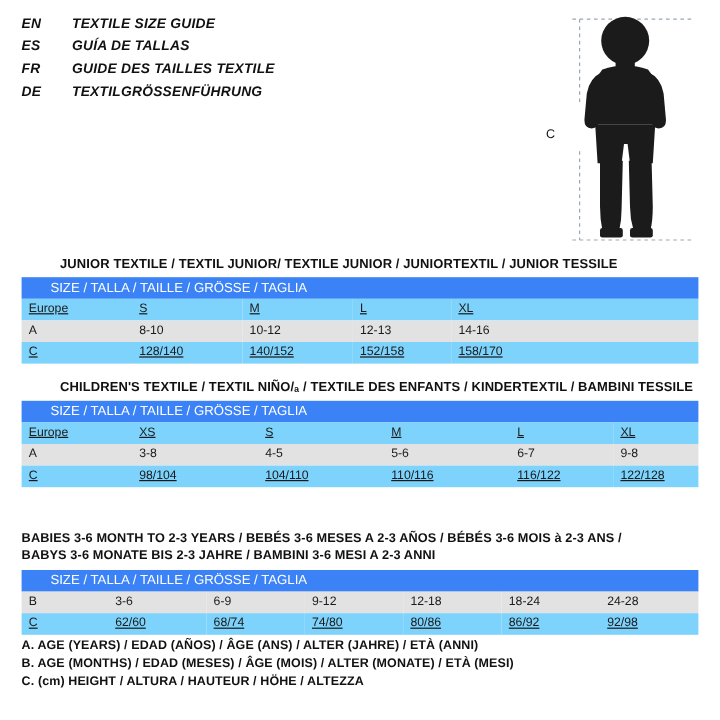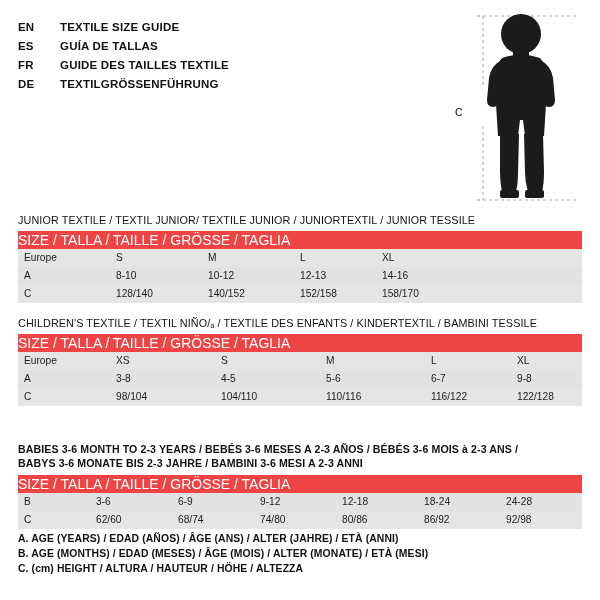--- a/index.html
+++ b/index.html
@@ -23,22 +23,23 @@
 
   
   .top {
     position: absolute;
     top: 14px;
     left: 18px;
     width: 420px;
   }
   .lang-row {
     display: flex;
-    align-items: flex-end;
+    align-items: flex-start;
     height: 19px;
+    font-style: italic;
   }
   .lang-code {
     width: 42px;
     font-size: 11.5px;
     font-weight: bold;
     letter-spacing: 0.2px;
     color: #111;
   }
   .lang-title {
     font-size: 11.5px;
@@ -66,46 +67,47 @@
   }
 
   
   .section {
     position: absolute;
     left: 18px;
     width: 564px;
   }
   .sec-title {
     font-size: 10.8px;
-    font-weight: normal;
+    font-weight: bold;
     color: #111;
     margin-bottom: 5px;
     letter-spacing: 0.1px;
+    margin-left: 32px;
   }
   table.size {
     border-collapse: collapse;
     width: 564px;
     table-layout: fixed;
   }
   table.size td {
     font-size: 10.2px;
     color: #1a1a1a;
     padding: 3px 0 3px 6px;
     vertical-align: middle;
     line-height: 12px;
   }
   tr.hdr td {
-    background: #ef4444;
+    background: #3b82f6;
     color: #ffffff;
-    font-size: 14px;
+    font-size: 11px;
     font-weight: normal;
-    padding: 3px 0 3px 0;
+    padding: 3px 0 3px 24px;
   }
   tr.shade td { background: #e2e2e2; }
-  tr.plain td { background: #e5e5e5; }
+  tr.plain td { background: #7dd3fc; text-decoration: underline; }
   .rowlabel { }
 
   
   .caption {
     font-size: 10.6px;
     font-weight: bold;
     color: #111;
     line-height: 14px;
     letter-spacing: 0.1px;
   }

